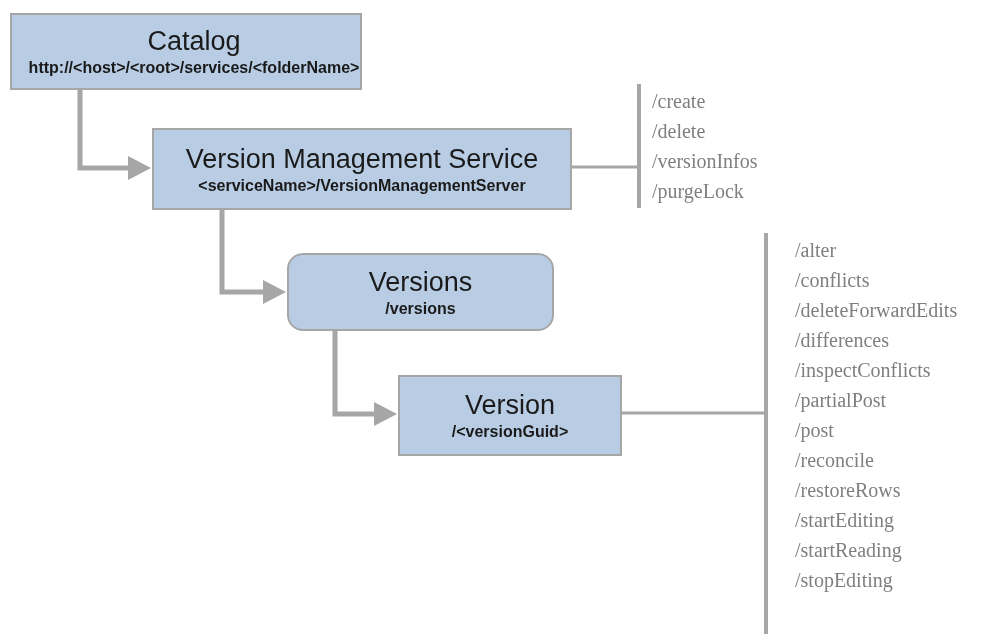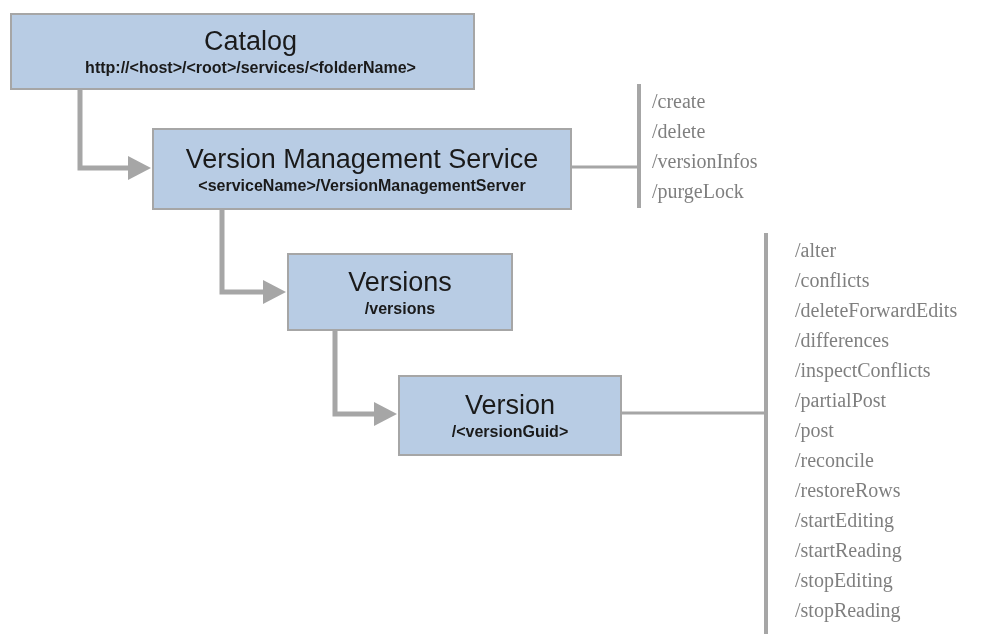--- a/index.html
+++ b/index.html
@@ -40,23 +40,23 @@
     line-height: 32px;
     white-space: nowrap;
   }
   .node-subtitle {
     color: #1a1a1a;
     font-size: 16px;
     line-height: 21px;
     font-weight: bold;
     white-space: nowrap;
   }
-  #node-catalog  { left: 10px;  top: 13px;  width: 465px; height: 77px; padding-left: 16px; }
+  #node-catalog  { left: 10px;  top: 13px;  width: 352px; height: 77px; padding-left: 16px; }
   #node-vms      { left: 152px; top: 128px; width: 420px; height: 82px; }
-  #node-versions { left: 287px; top: 253px; width: 226px; height: 78px; }
+  #node-versions { left: 287px; top: 253px; width: 267px; height: 78px; border-radius: 16px; }
   #node-version  { left: 398px; top: 375px; width: 224px; height: 81px; }
 
   .ops-list {
     position: absolute;
     color: #7f7f7f;
     font-size: 20px;
   }
   #ops-vms     { left: 652px; top: 86px; }
   #ops-version { left: 779px; top: 235px; margin-left: 16px; }
   .op-item {
@@ -132,16 +132,15 @@
       <div class="op-item">/deleteForwardEdits</div>
       <div class="op-item">/differences</div>
       <div class="op-item">/inspectConflicts</div>
       <div class="op-item">/partialPost</div>
       <div class="op-item">/post</div>
       <div class="op-item">/reconcile</div>
       <div class="op-item">/restoreRows</div>
       <div class="op-item">/startEditing</div>
       <div class="op-item">/startReading</div>
       <div class="op-item">/stopEditing</div>
-      <div class="op-item">/stopReading</div>
     </div>
 
 </div>
 
 </body></html>

